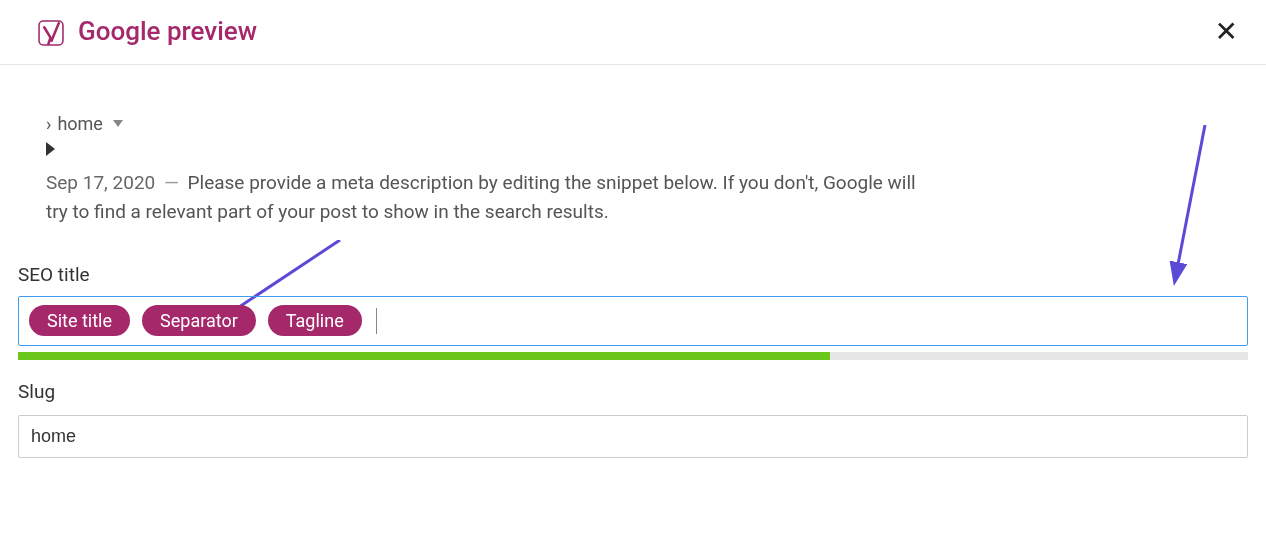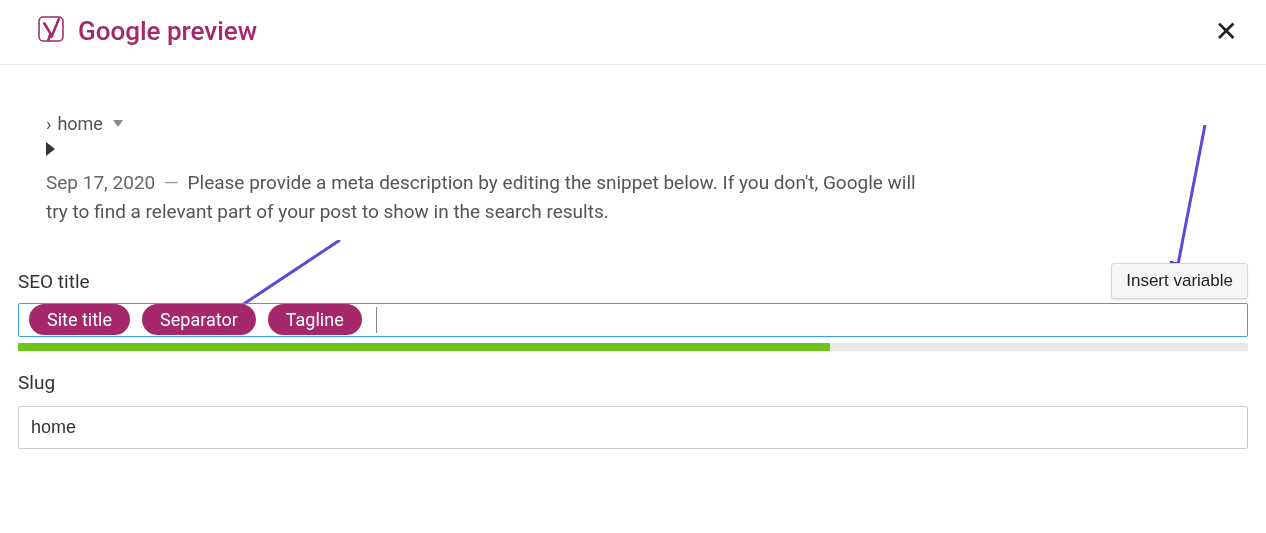--- a/index.html
+++ b/index.html
@@ -5,21 +5,21 @@
   * { box-sizing: border-box; }
   body {
     margin: 0;
     font-family: -apple-system, BlinkMacSystemFont, "Segoe UI", Roboto, Arial, sans-serif;
     background: #fff;
     color: #333;
     width: 1266px;
   }
   .header {
     display: flex;
-    align-items: flex-start;
+    align-items: flex-end;
     padding: 16px 38px 18px 38px;
     border-bottom: 1px solid #e5e5e5;
     position: relative;
   }
   .yoast-logo {
     width: 26px;
     height: 26px;
     margin-right: 14px;
   }
   .header-title {
@@ -117,21 +117,21 @@
     box-shadow: 0 2px 2px rgba(0,0,0,0.07);
     cursor: pointer;
   }
   .seo-title-input {
     border: 1.5px solid #3f9df0;
     border-radius: 2px;
     padding: 8px 10px;
     display: flex;
     align-items: center;
     gap: 12px;
-    height: 34px;
+    height: 50px;
     margin-top: 4px;
   }
   .pill {
     background: #a4286a;
     color: #fff;
     border-radius: 999px;
     padding: 5px 18px;
     font-size: 18px;
     white-space: nowrap;
   }
@@ -211,21 +211,20 @@
         <marker id="ah2" markerWidth="10" markerHeight="10" refX="6" refY="3" orient="auto">
           <path d="M0,0 L0,6 L8,3 z" fill="#5a4ad6"></path>
         </marker>
       </defs>
     <line x1="50" y1="0" x2="20" y2="155" stroke="#5a4ad6" stroke-width="3" marker-end="url(#ah2)"></line>
   </svg>
 
   <div class="field-section">
     <div class="label-row">
       <div class="field-label">SEO title</div>
-      <button class="insert-var-btn">Insert variable</button>
     </div>
     <div class="seo-title-input">
       <span class="pill">Site title</span>
       <span class="pill">Separator</span>
       <span class="pill">Tagline</span>
       <span class="cursor-bar"></span>
     </div>
     <div class="progress">
       <div class="progress-fill" style="width:66%"></div>
     </div>

